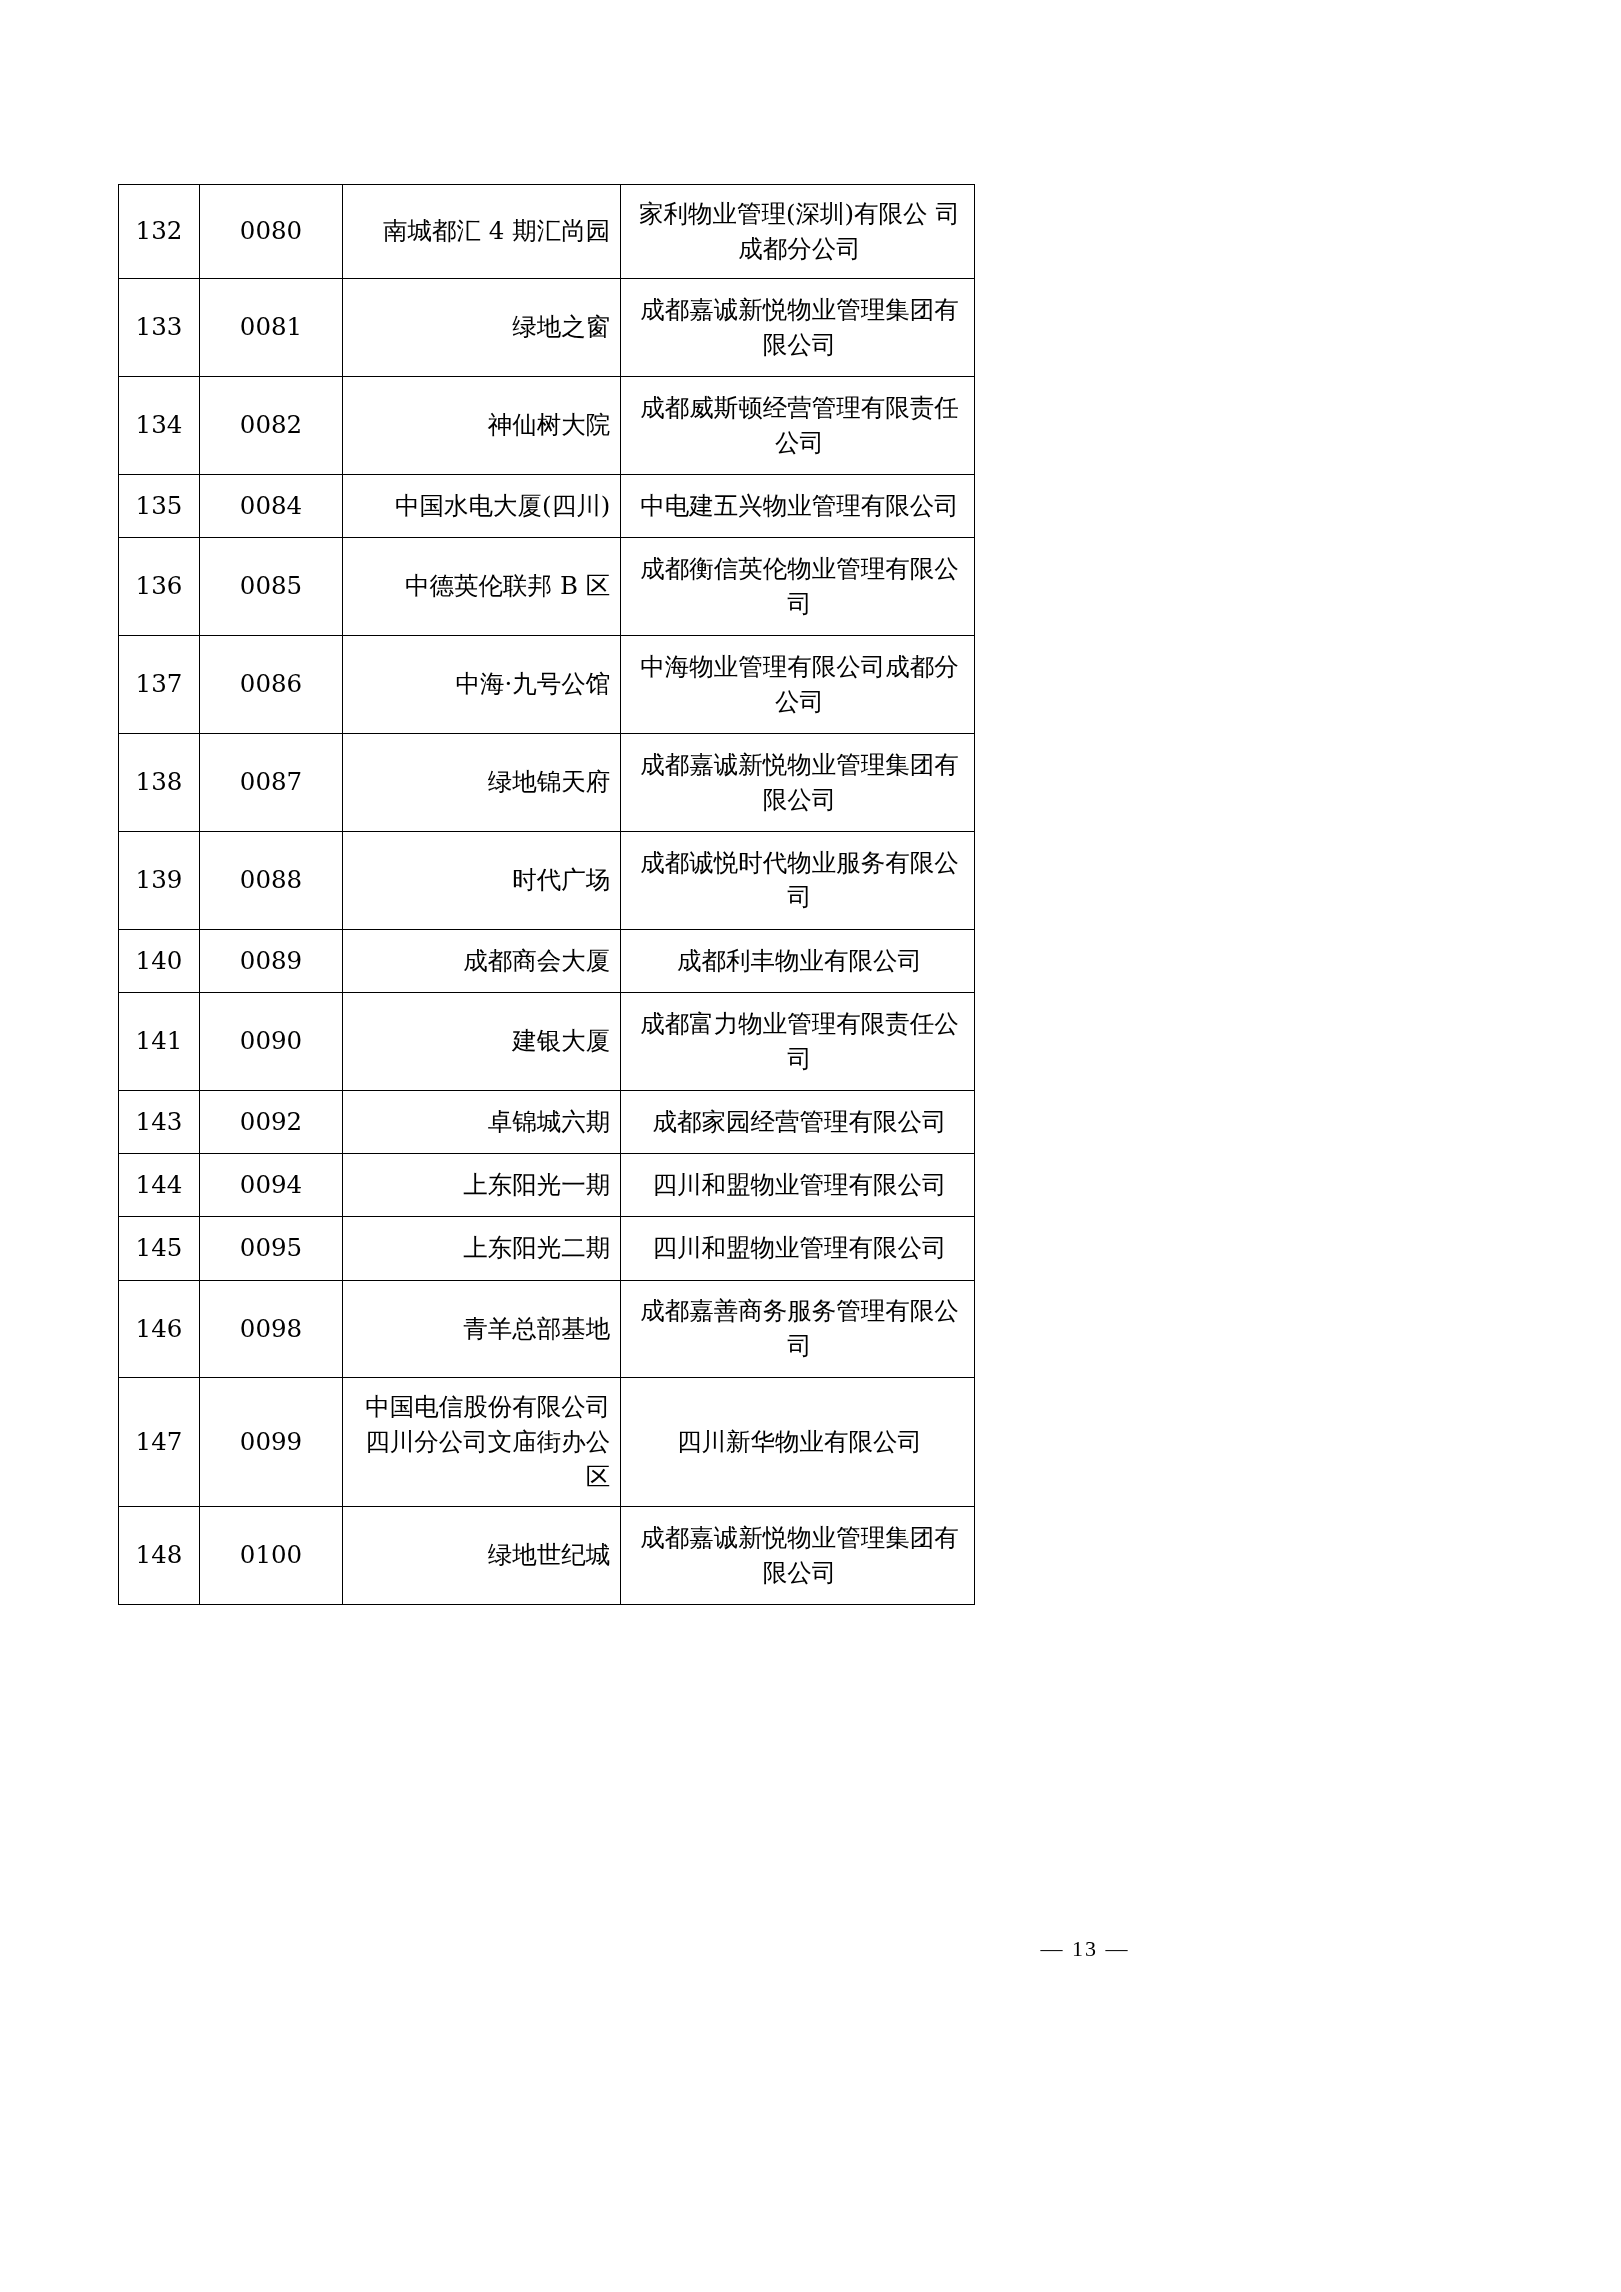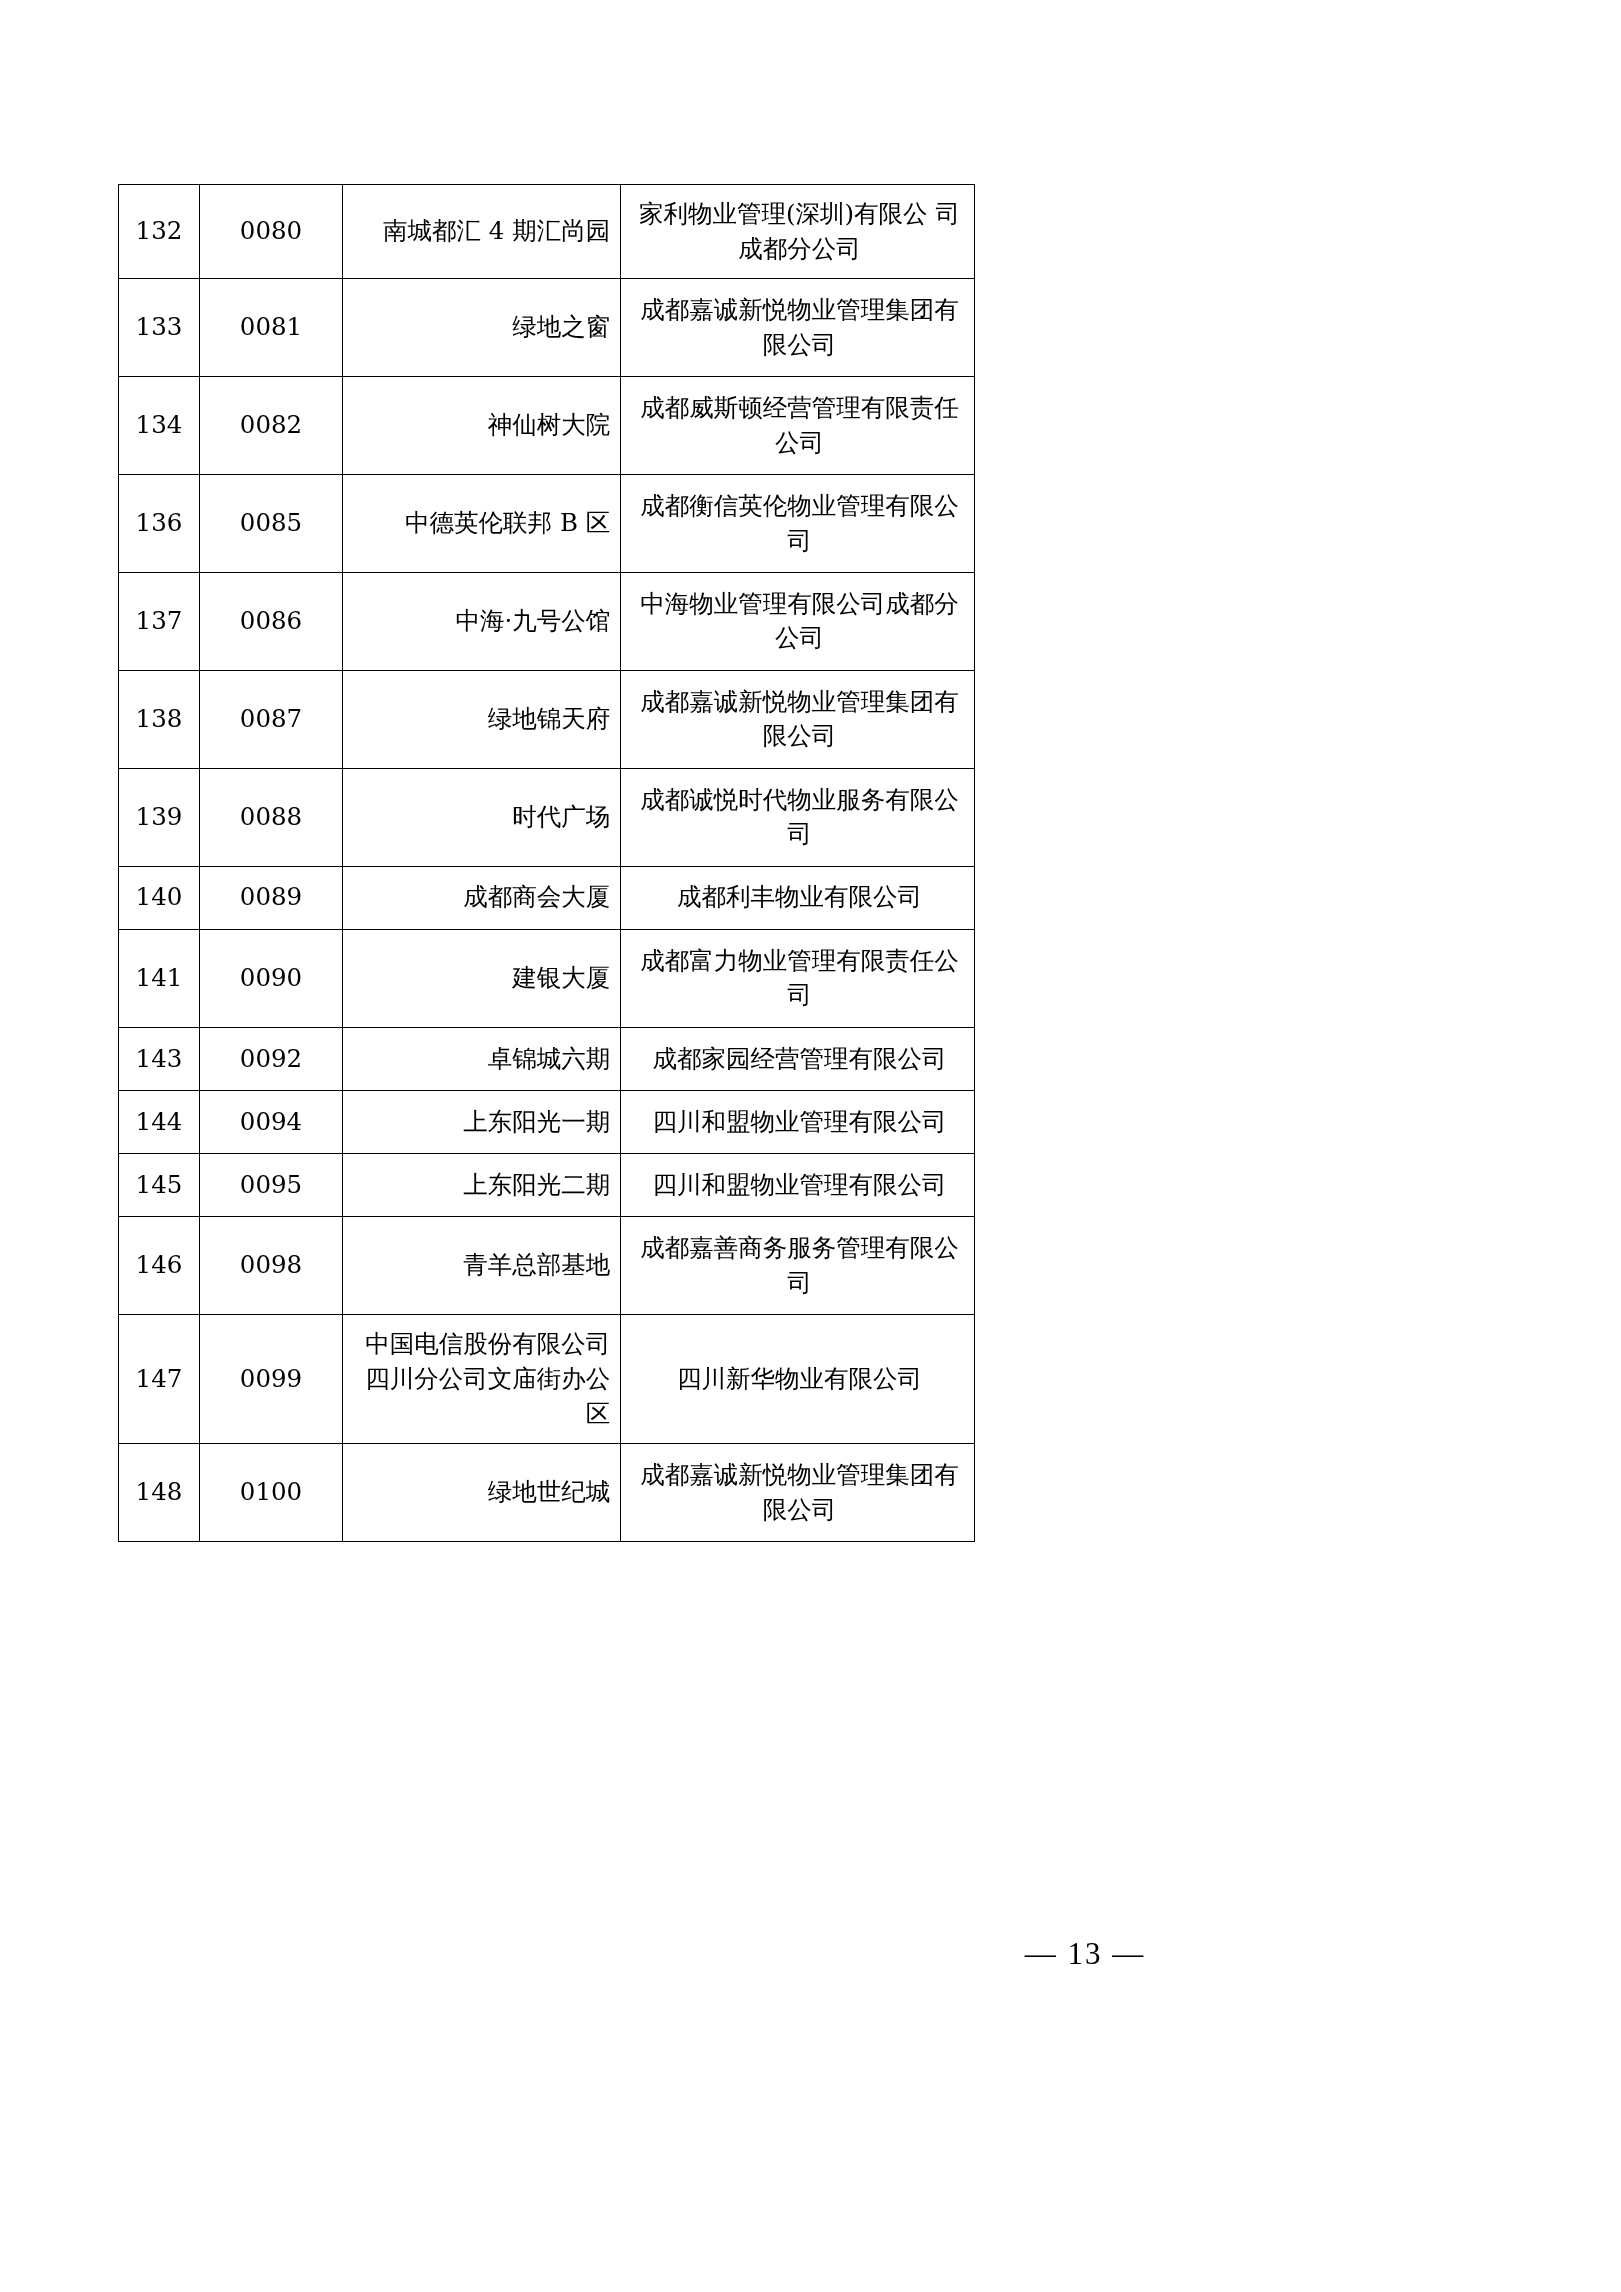--- a/index.html
+++ b/index.html
@@ -68,21 +68,21 @@
   .row-tall .cell-pad-center {
     padding-top: 11.8px;
     padding-bottom: 11.8px;
   }
   .footer {
     position: absolute;
     left: 0;
     top: 1936px;
     width: 1621px;
     text-align: center;
-    font-size: 31px;
+    font-size: 22px;
     letter-spacing: 2px;
     font-family: "Liberation Serif", "DejaVu Serif", serif;
   }
   .footer-inner {
     display: inline-block;
     margin-left: 549px;
   }
 </style>
 </head>
 <body>
@@ -129,20 +129,34 @@
             </td>
             <td class="c-name">
               <div class="cell-pad-left">神仙树大院</div>
             </td>
             <td class="c-company">
               <div class="cell-pad-left">成都威斯顿经营管理有限责任公司</div>
             </td>
           </tr>
           <tr>
             <td class="c-index">
+              <div class="cell-pad-center">135</div>
+            </td>
+            <td class="c-code">
+              <div class="cell-pad-center">0084</div>
+            </td>
+            <td class="c-name">
+              <div class="cell-pad-left">中国水电大厦(四川)</div>
+            </td>
+            <td class="c-company">
+              <div class="cell-pad-left">中电建五兴物业管理有限公司</div>
+            </td>
+          </tr>
+          <tr>
+            <td class="c-index">
               <div class="cell-pad-center">136</div>
             </td>
             <td class="c-code">
               <div class="cell-pad-center">0085</div>
             </td>
             <td class="c-name">
               <div class="cell-pad-left">中德英伦联邦 B 区</div>
             </td>
             <td class="c-company">
               <div class="cell-pad-left">成都衡信英伦物业管理有限公司</div>

